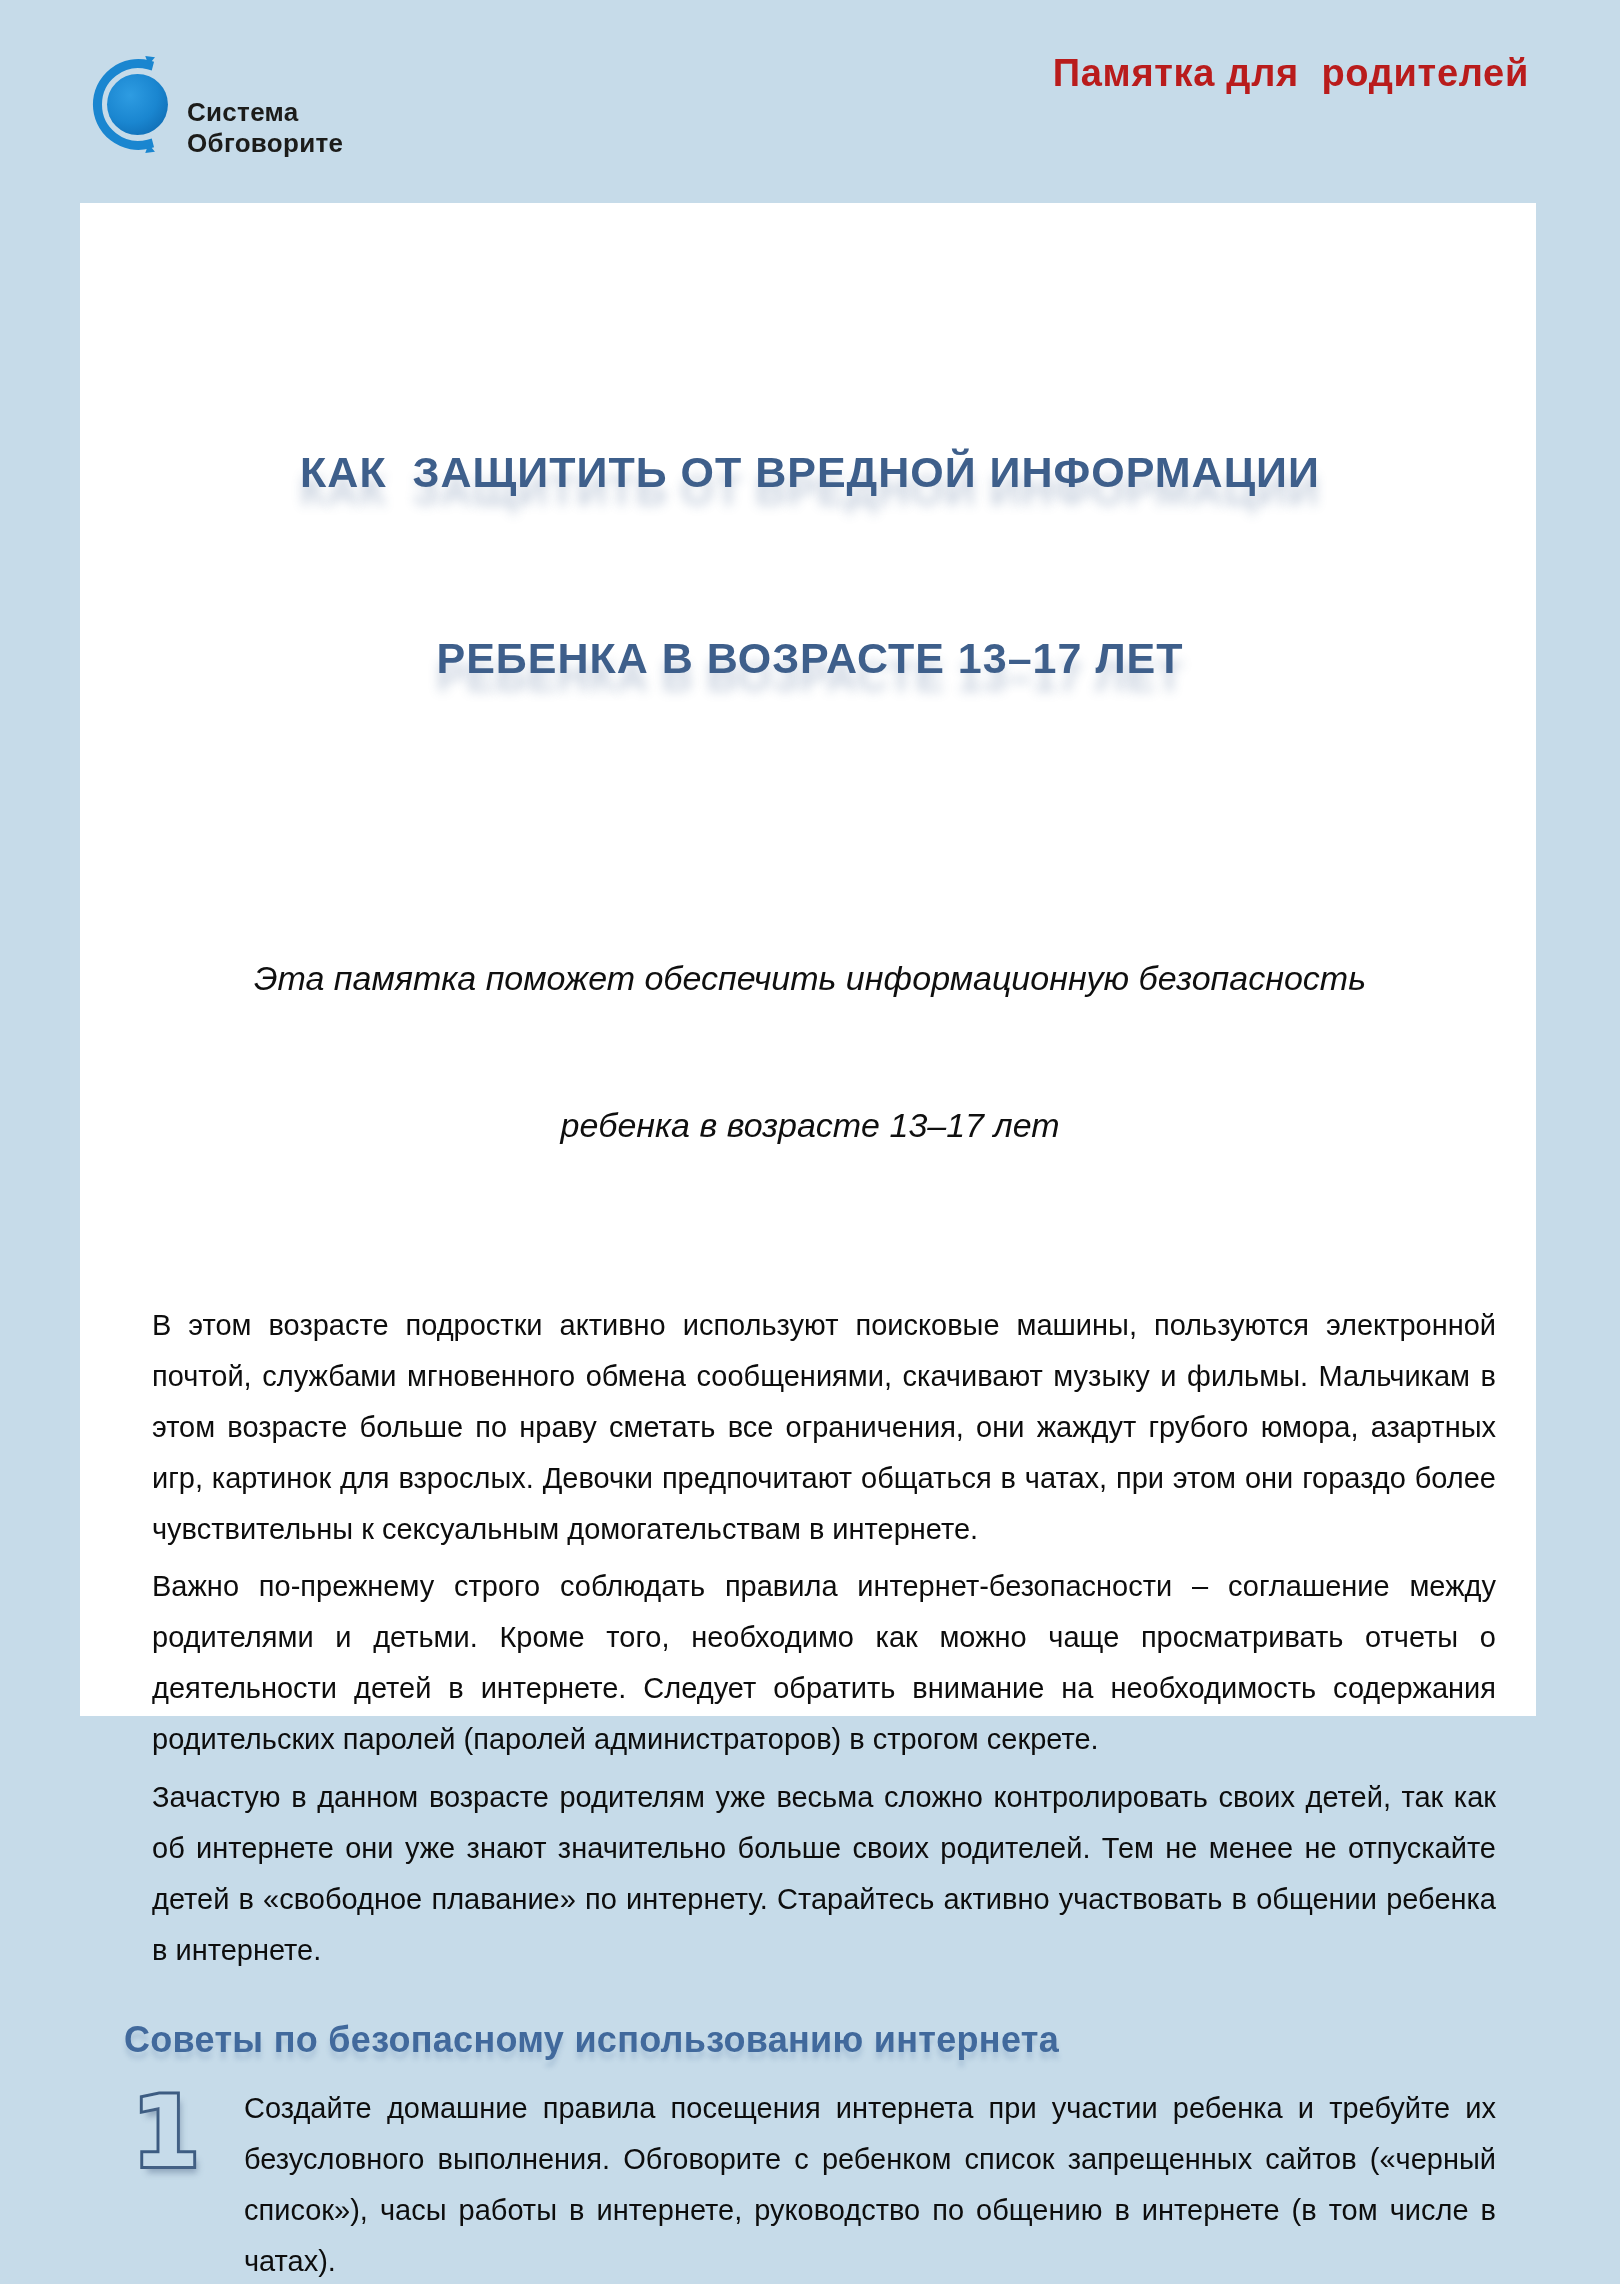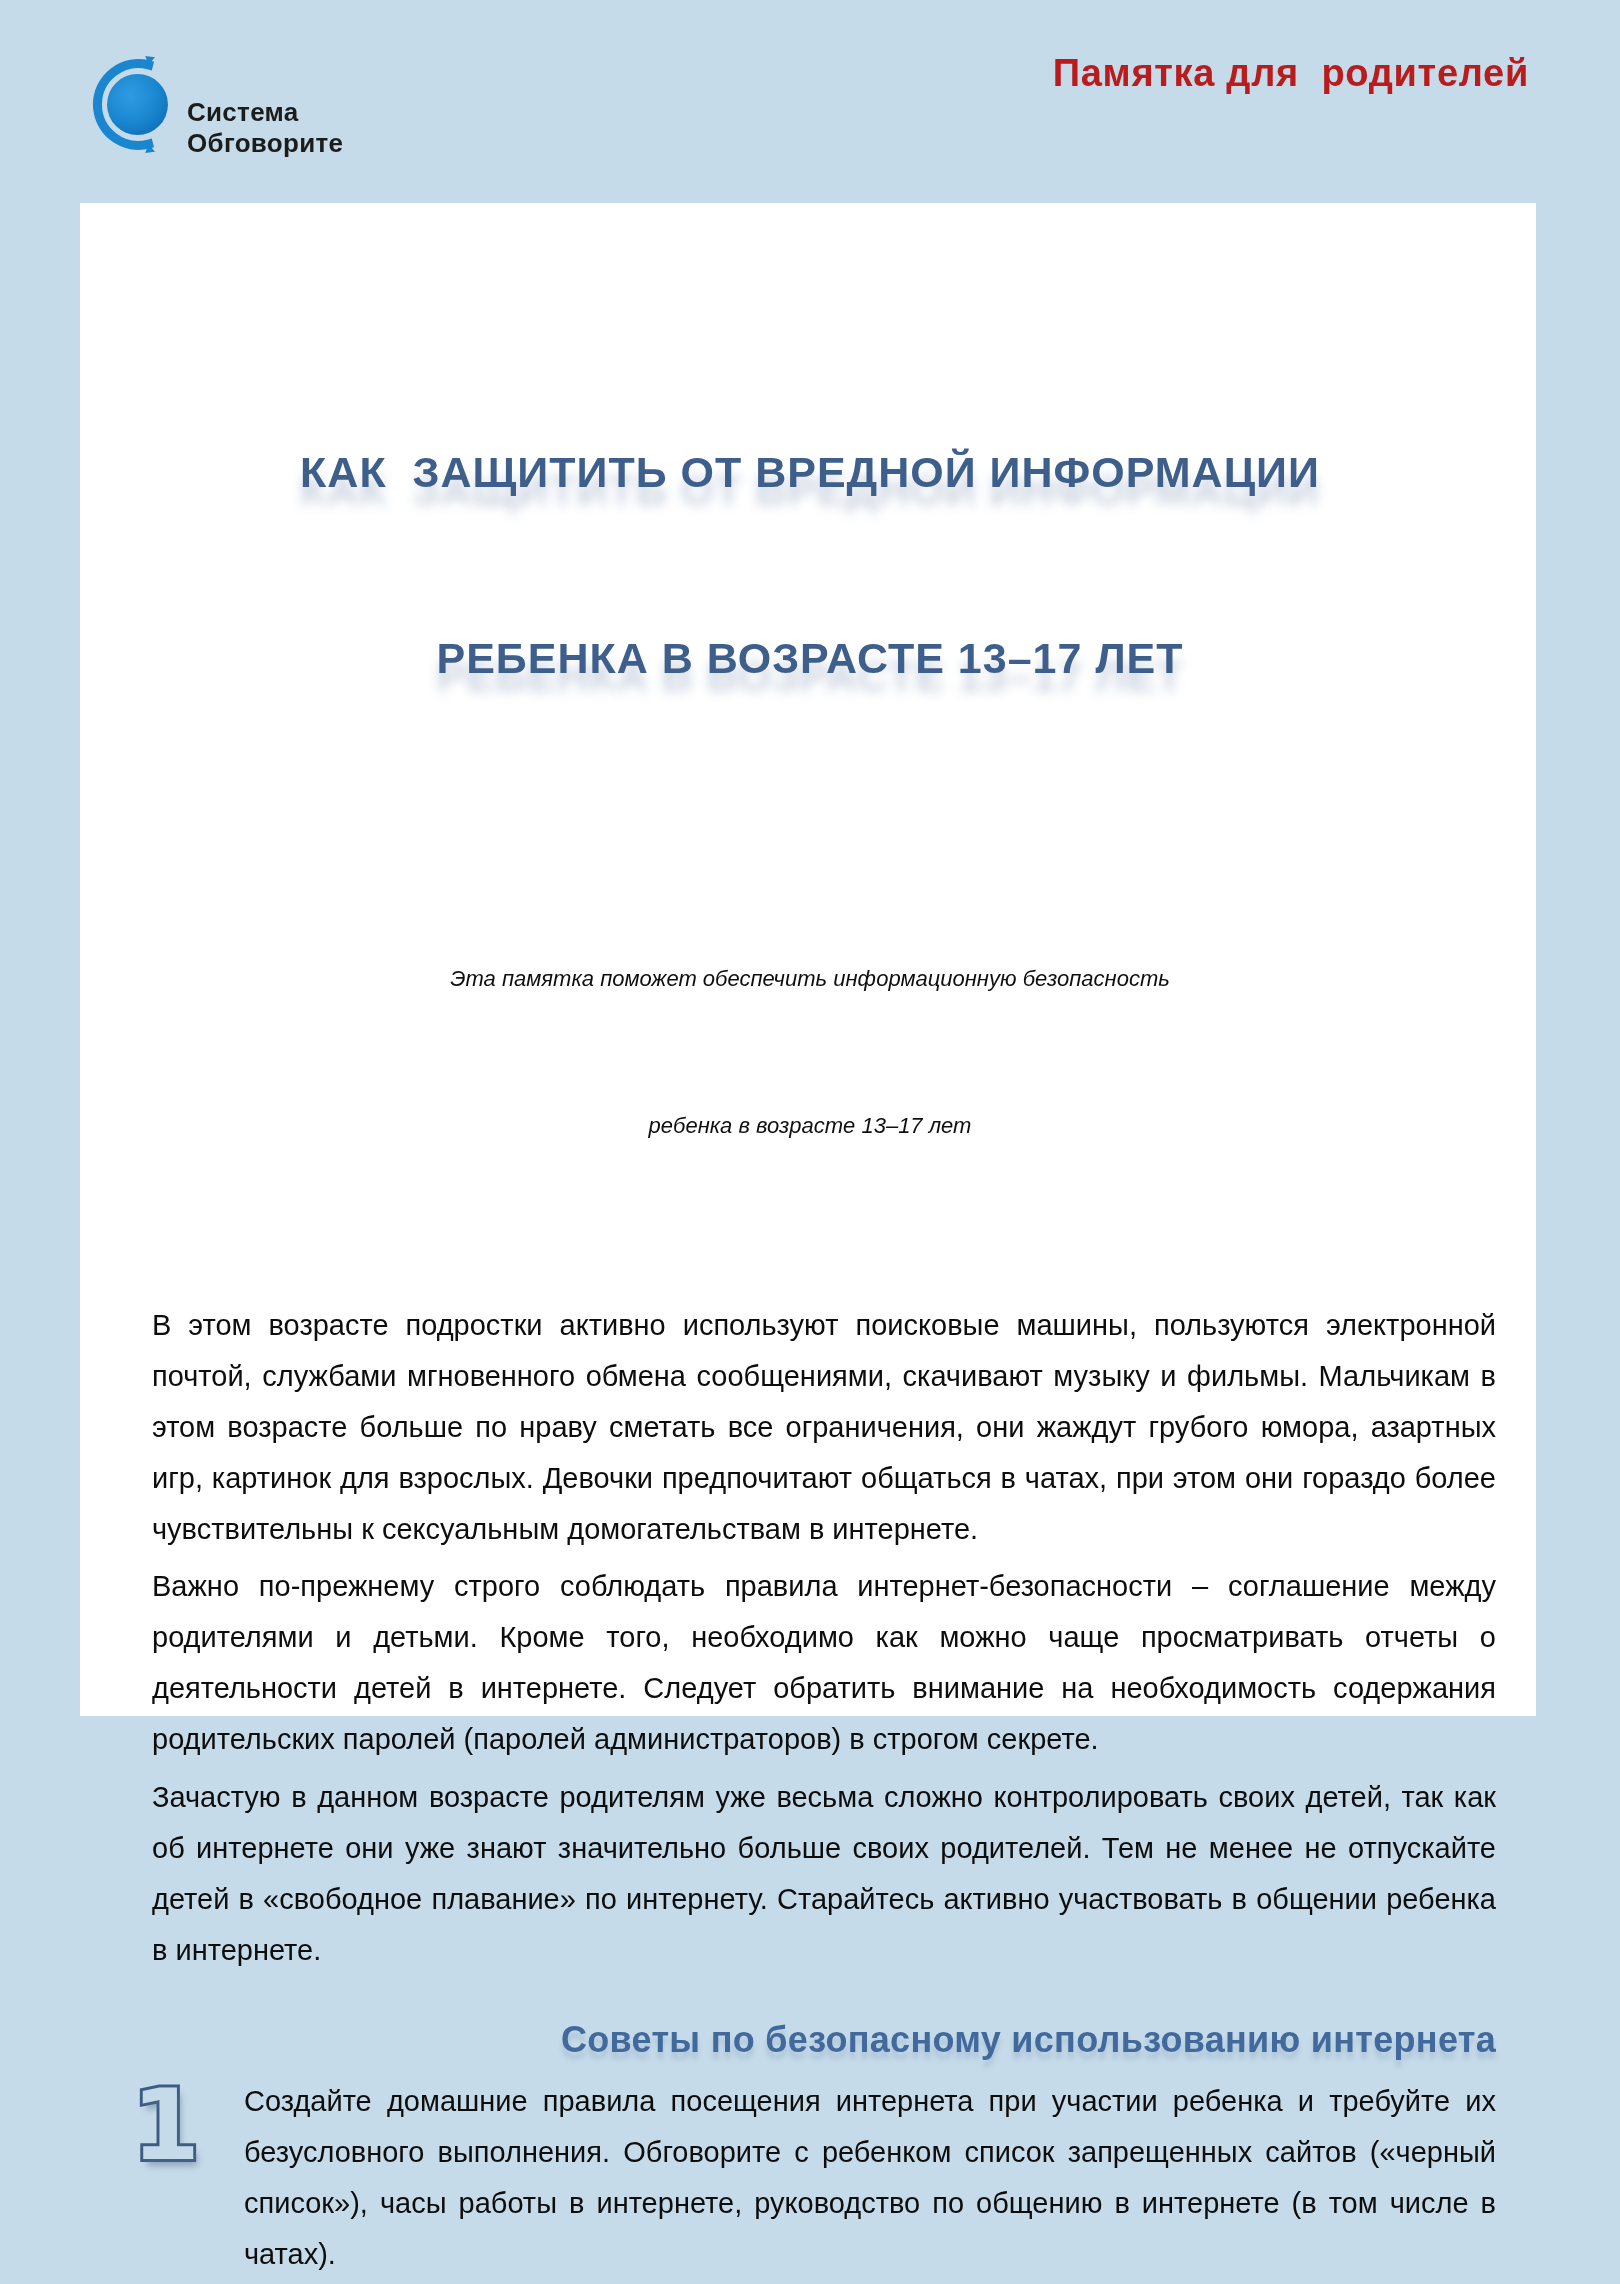--- a/index.html
+++ b/index.html
@@ -66,39 +66,39 @@
     color: #3e5f8b;
     letter-spacing: 1px;
     white-space: pre-wrap;
     text-shadow: 0 18px 10.4px rgba(62, 95, 139, 0.28);
   }
 
   .doc-subtitle {
     margin-top: 43px;
     text-align: center;
     font-style: italic;
-    font-size: 22px;
+    font-size: 34px;
     line-height: 49px;
     color: #0f0f0f;
     white-space: pre-wrap;
   }
 
   .body-text {
     margin-top: 52px;
     font-size: 29px;
     line-height: 51px;
     text-align: justify;
     color: #0d0d0d;
     margin-left: 28px;
   }
   .para { margin: 0 0 6.5px 0; }
 
   .tips-heading {
-    margin: 43px 0 15px 0;
-    text-align: right;
+    margin: 43px 0 22px 0;
+    text-align: left;
     font-weight: bold;
     font-size: 36px;
     color: #41699c;
     letter-spacing: 0.3px;
     text-shadow: 0 6.5px 5.2px rgba(65, 105, 156, 0.2);
   }
 
   .tip {
     display: flex;
     align-items: flex-start;

